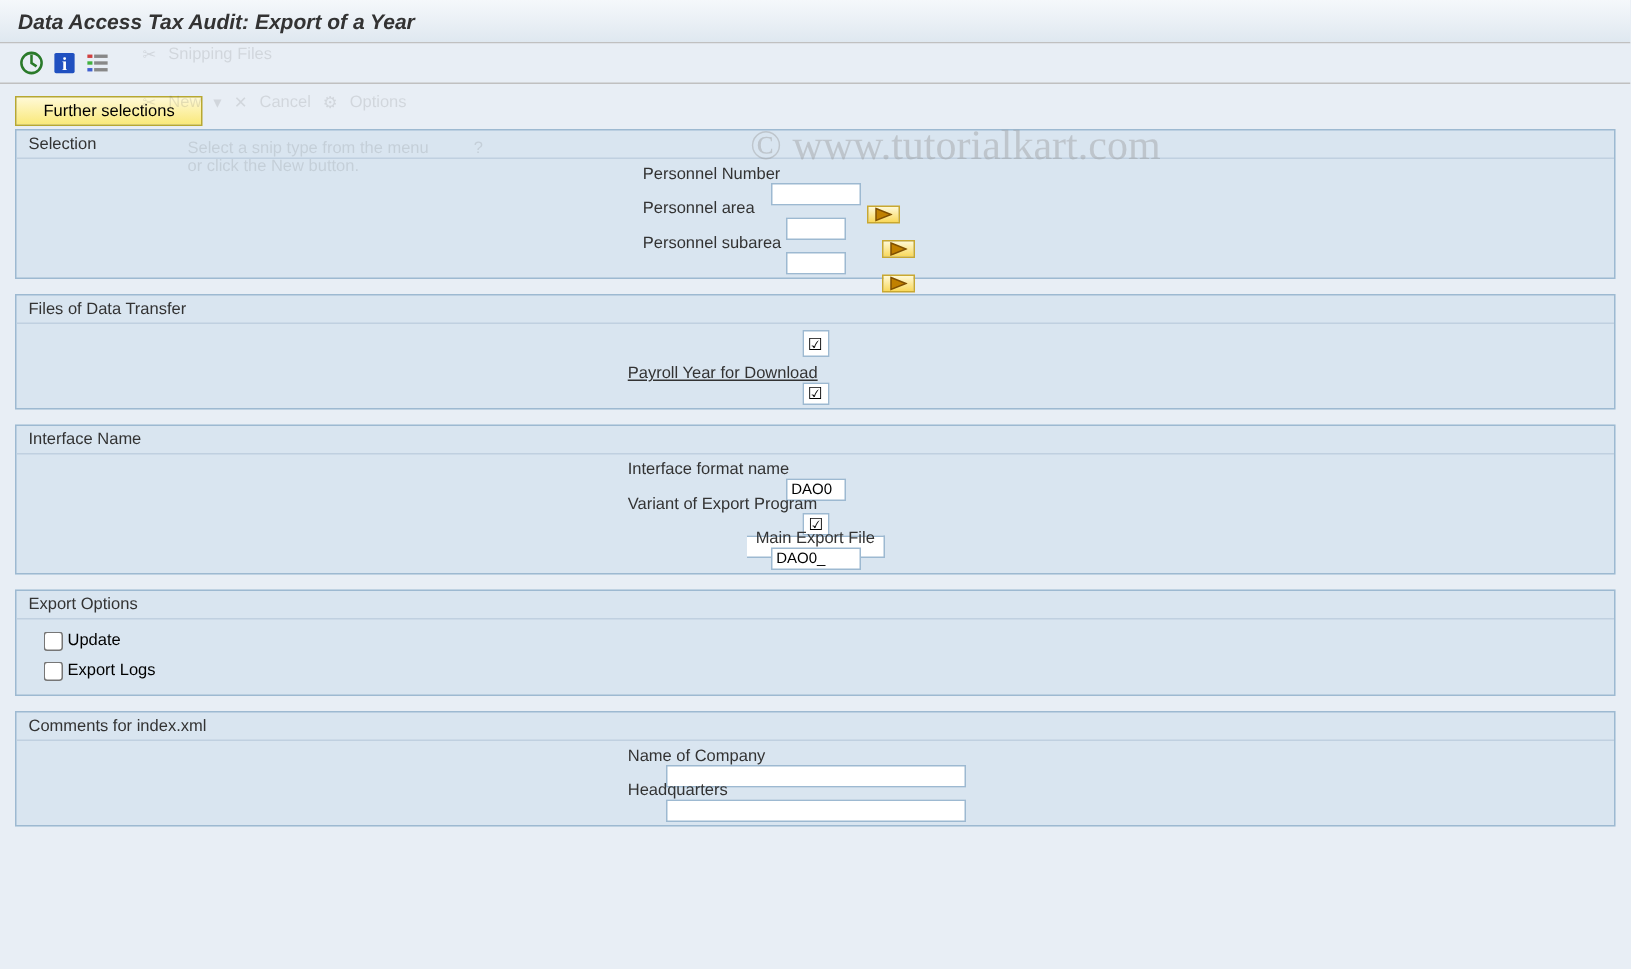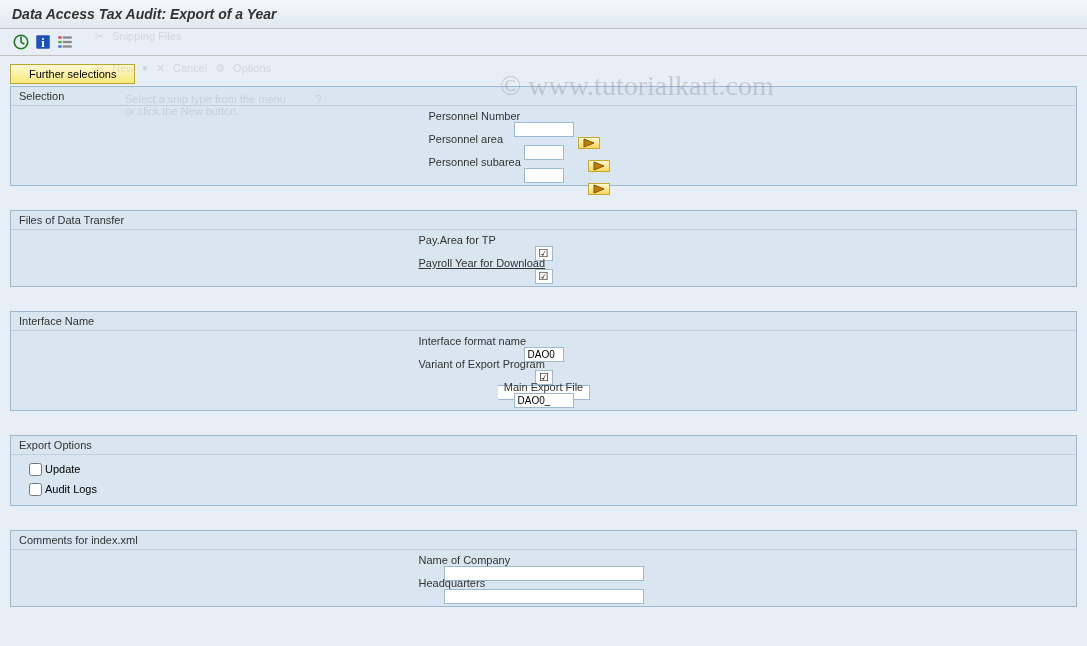--- a/index.html
+++ b/index.html
@@ -46,21 +46,21 @@
       background: linear-gradient(to bottom, #fff9d6, #f9e97a);
       border: 1px solid #b8a830;
       padding: 3px 18px;
       font-size: 11px;
       cursor: pointer;
       margin-bottom: 2px;
     }
     .group {
       border: 1px solid #9db9d1;
       background: #d9e5f0;
-      margin-bottom: 24px;
+      margin-bottom: 10px;
     }
     .group-header {
       padding: 3px 8px;
       font-size: 11px;
       color: #333;
       border-bottom: 1px solid #c0d0e0;
     }
     .group-body {
       padding: 4px 8px 6px 8px;
     }
@@ -116,21 +116,21 @@
       height: 20px;
       padding-left: 10px;
     }
     .native-check {
       width: 13px;
       height: 13px;
       margin-right: 3px;
     }
     .watermark {
       position: absolute;
-      top: 70px;
+      top: 82px;
       left: 500px;
       font-size: 28px;
       color: rgba(150,150,150,0.4);
       font-family: Georgia, serif;
       pointer-events: none;
       z-index: 10;
     }
     .ghost-overlay {
       position: absolute;
       top: 25px;
@@ -230,21 +230,20 @@
             </svg>
           </span>
       </div>
     </div>
   </div>
 
   <div class="group">
     <div class="group-header">Files of Data Transfer</div>
     <div class="group-body">
       <div class="row">
-        <span class="label" style="width:250px;">Pay.Area for TP</span>
         <span class="check-box">☑</span>
       </div>
       <div class="row">
         <span class="label" style="width:250px;text-decoration:underline;">Payroll Year for Download</span>
         <span class="check-box">☑</span>
       </div>
     </div>
   </div>
 
   <div class="group">
@@ -268,21 +267,21 @@
 
   <div class="group">
     <div class="group-header">Export Options</div>
     <div class="group-body">
       <div class="checkbox-row">
         <input type="checkbox" class="native-check" style="">
         <span>Update</span>
       </div>
       <div class="checkbox-row">
         <input type="checkbox" class="native-check" style="">
-        <span>Audit Logs</span>
+        <span>Export Logs</span>
       </div>
     </div>
   </div>
 
 
   <div class="group">
     <div class="group-header">Comments for index.xml</div>
     <div class="group-body">
       <div class="row">
         <span class="label" style="width:250px;">Name of Company</span>

